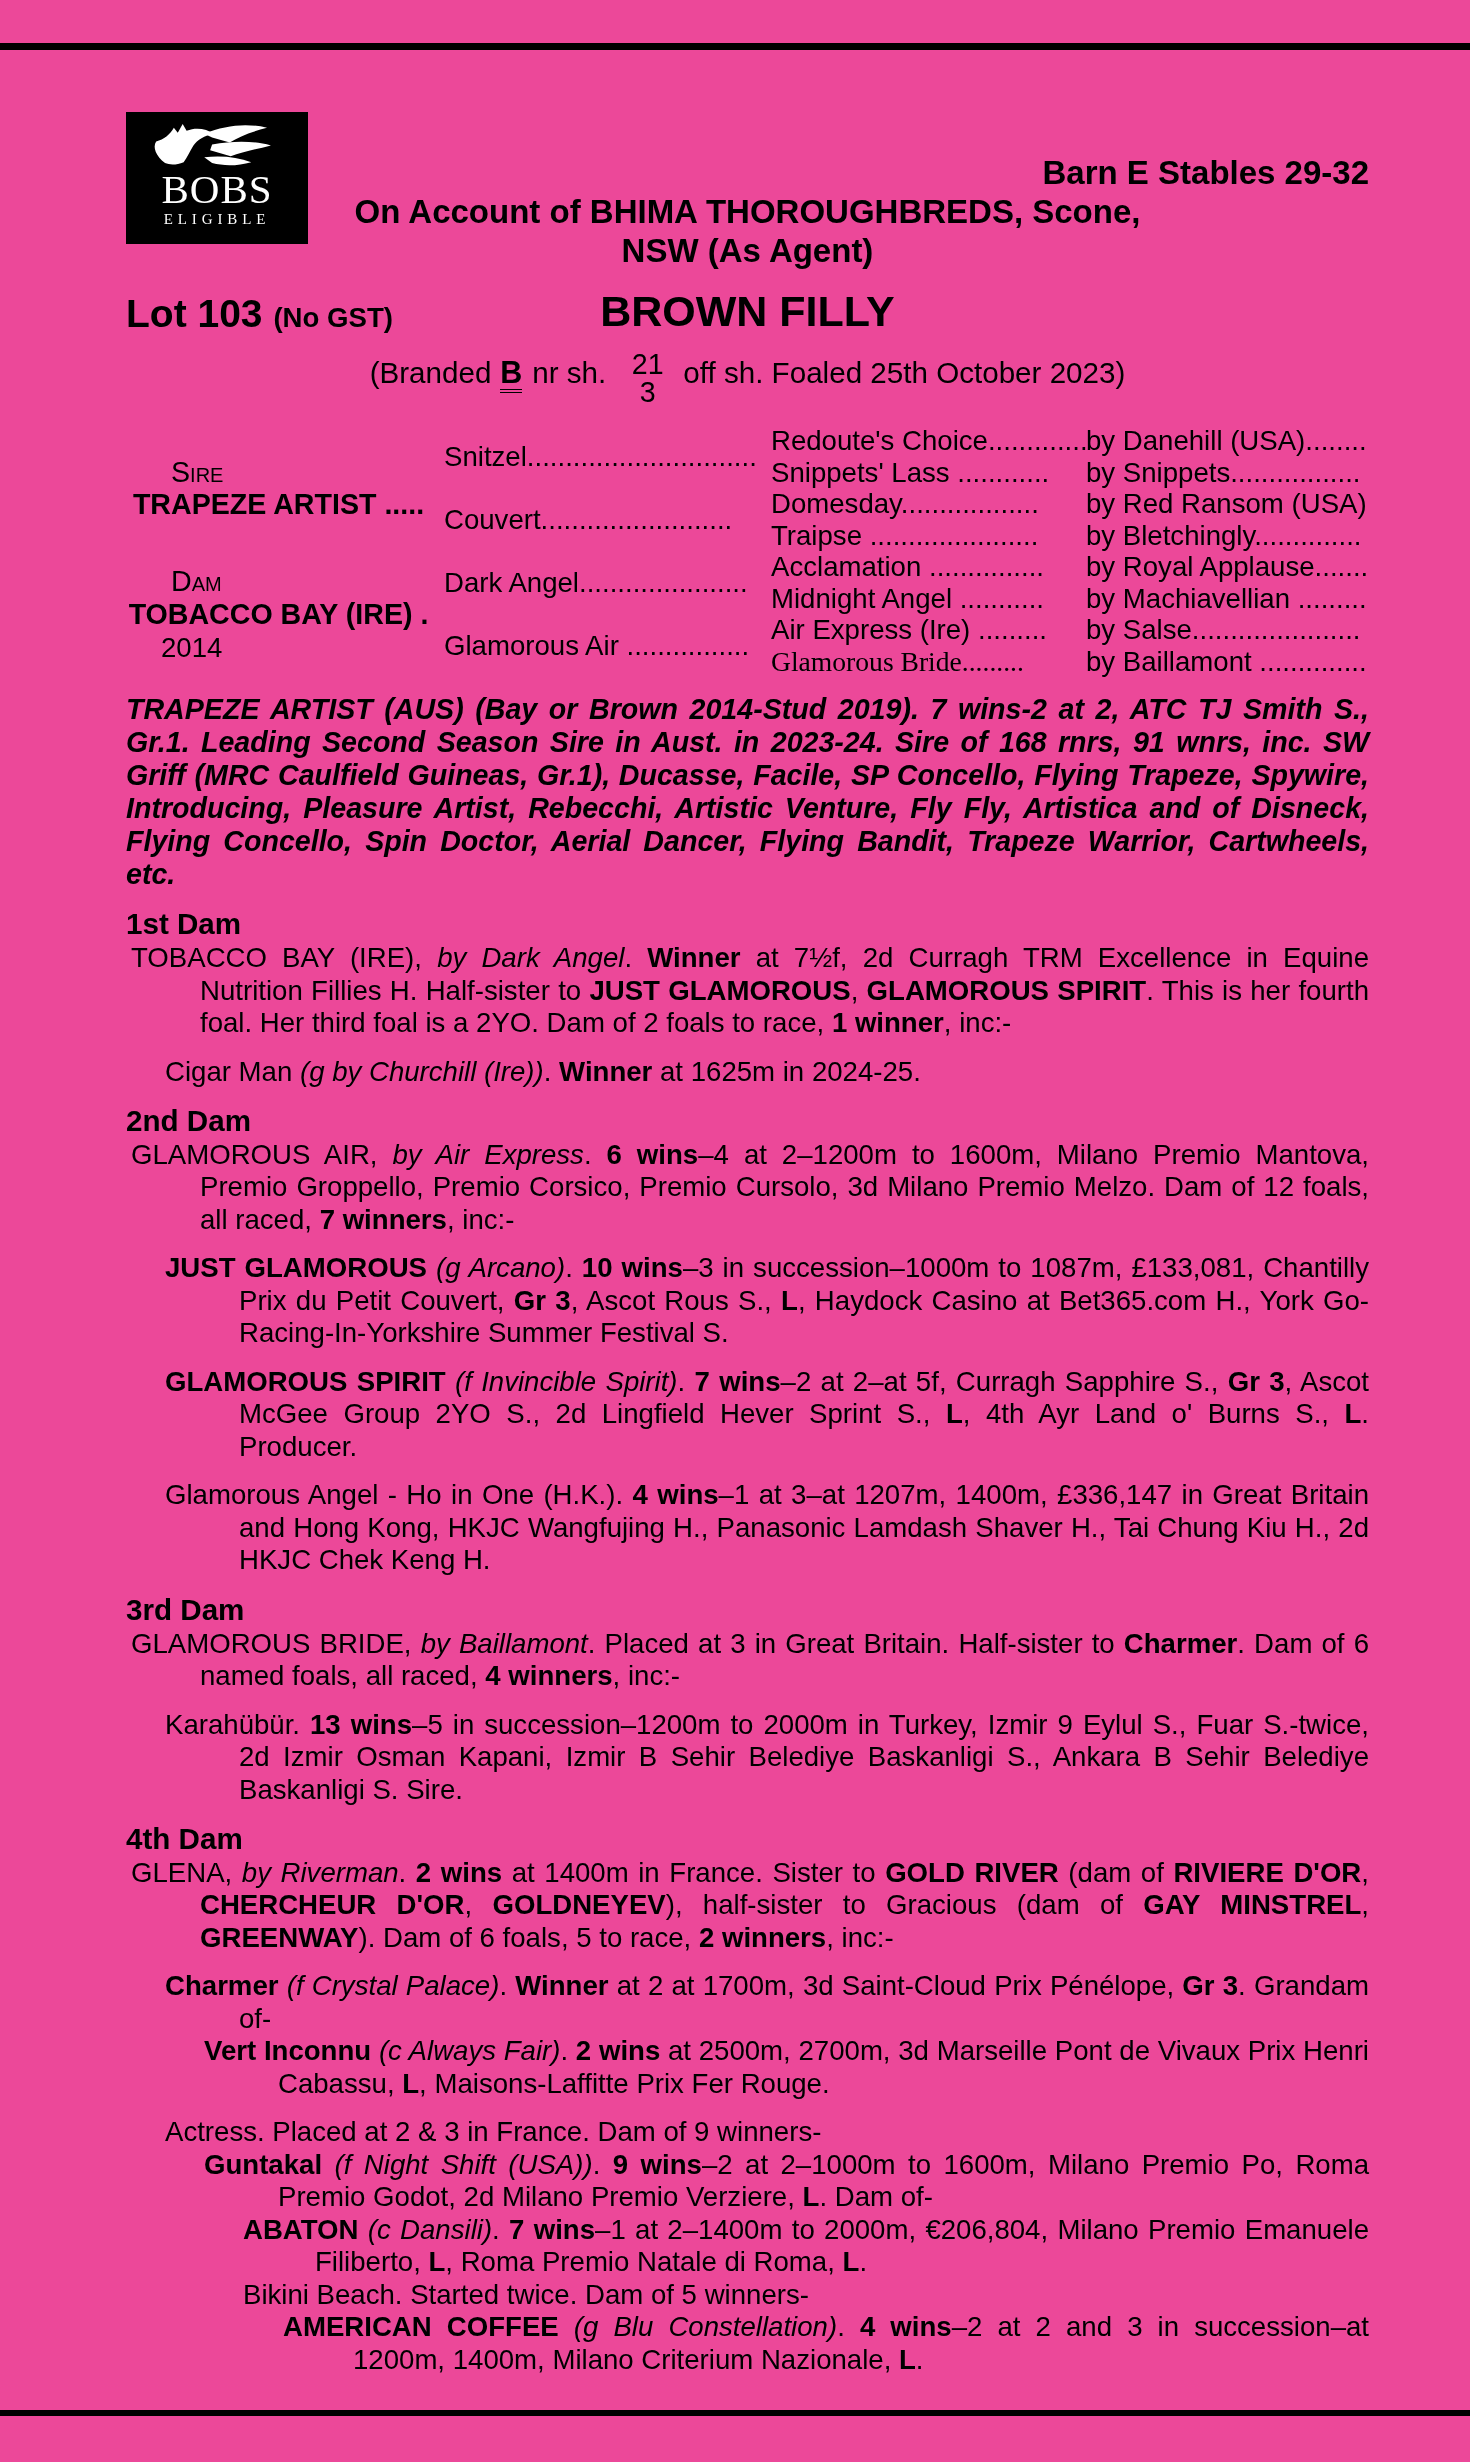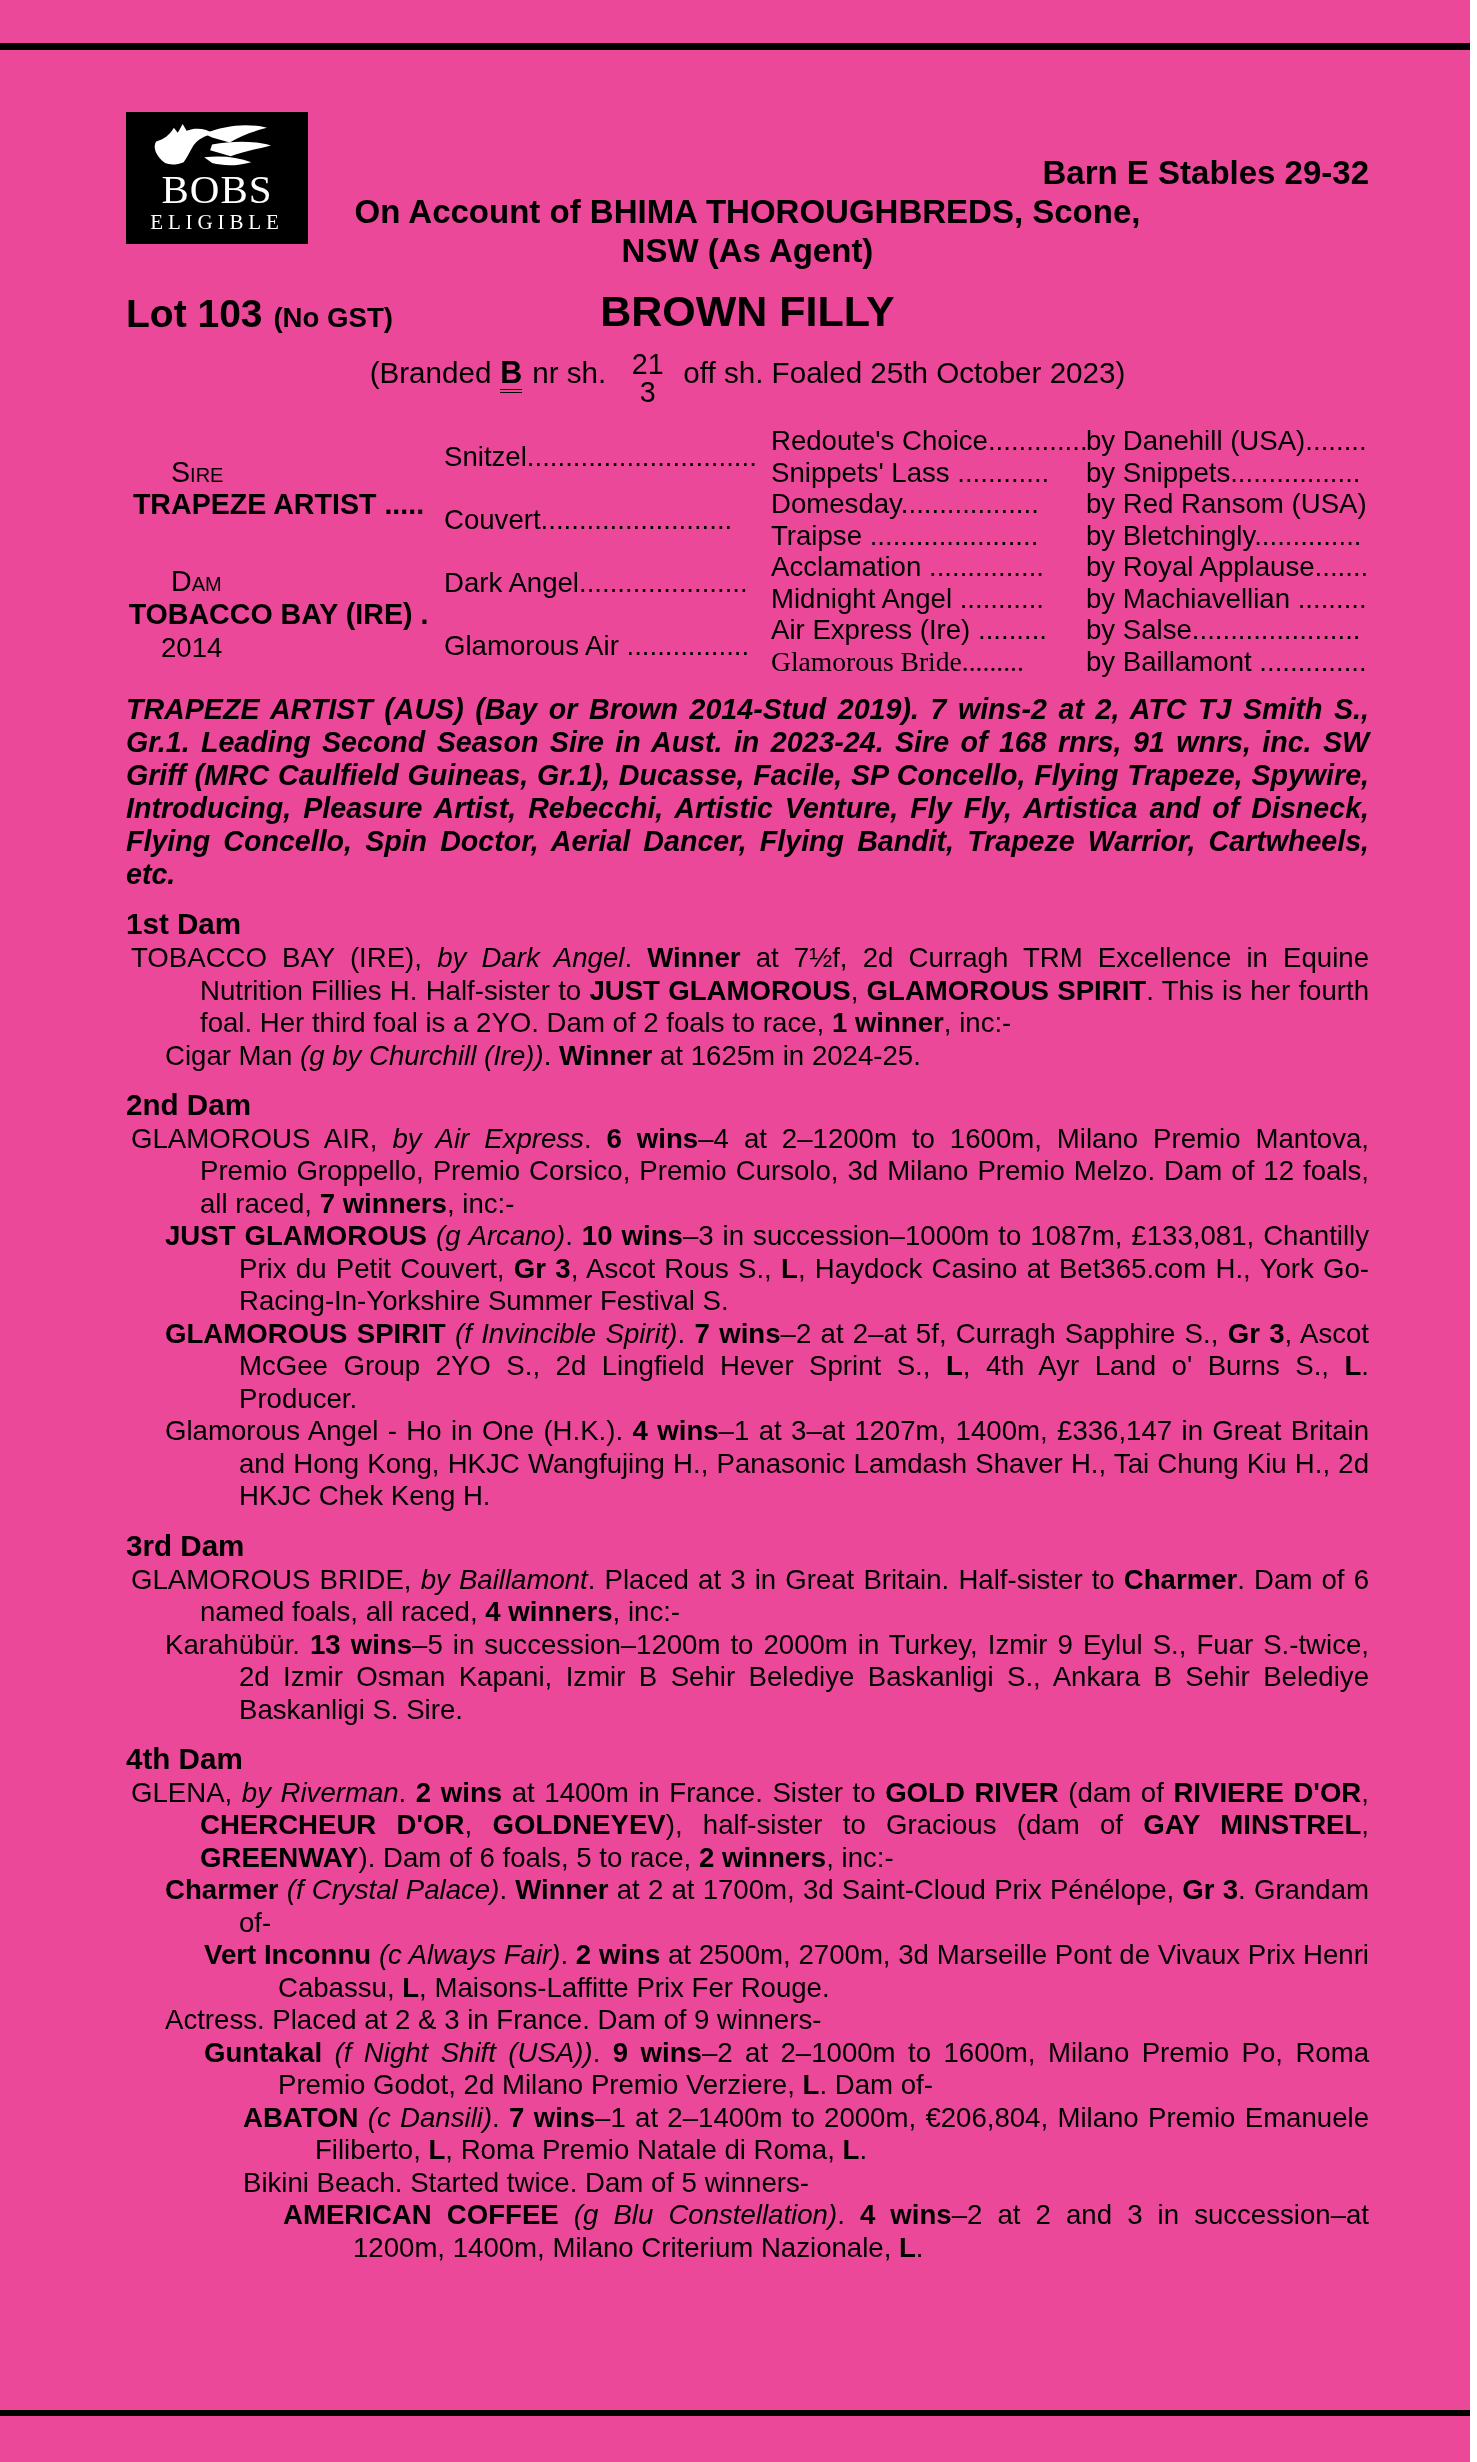--- a/index.html
+++ b/index.html
@@ -9,21 +9,21 @@
   .rule.top{top:43px;height:6.9px;}
   .rule.bottom{top:2410px;height:5.9px;}
   .content{position:absolute;left:126px;top:99px;width:1243px;}
 
   
   .header{position:relative;}
   .logo{position:absolute;left:0;top:12.8px;width:182px;height:132px;background:#000;color:#fff;
         text-align:center;display:flex;flex-direction:column;align-items:center;justify-content:flex-start;padding-top:5.9px;box-sizing:border-box;}
   .logo svg{width:148px;height:51px;display:block;}
   .logo-bobs{font-family:"Liberation Serif", serif;font-size:41px;line-height:1.0;letter-spacing:1px;}
-  .logo-elig{font-family:"Liberation Serif", serif;font-size:21px;letter-spacing:4.9px;line-height:1.2;}
+  .logo-elig{font-family:"Liberation Serif", serif;font-size:15px;letter-spacing:4.9px;line-height:1.2;}
   .barn{padding-top:54px;text-align:right;font-weight:bold;font-size:33px;line-height:39px;}
   .acct{text-align:center;font-weight:bold;font-size:33px;line-height:39px;}
   .lot-row{position:relative;margin-top:15.8px;height:51px;}
   .lot{position:absolute;left:0;top:5.9px;font-weight:bold;font-size:39px;}
   .lot .note{font-size:27.6px;}
   .big-title{text-align:center;font-weight:bold;font-size:43px;line-height:51px;}
   .branded{text-align:center;font-size:29.6px;margin-top:9.9px;height:63px;}
   .brand-letter{display:inline-block;font-weight:bold;font-size:30.5px;line-height:1;
         border-bottom:4.9px double #000;margin:0 9.9px 0 8.9px;padding-bottom:1px;}
   .frac{display:inline-flex;flex-direction:column;align-items:center;vertical-align:middle;
@@ -46,21 +46,21 @@
   
   .sire-para{margin-top:15.8px;font-weight:bold;font-style:italic;font-size:28.6px;line-height:33px;
         text-align:justify;}
 
   
   .dam-heading{font-weight:bold;font-size:29.6px;line-height:33px;margin-top:15.8px;margin-bottom:2px;}
   .para{text-align:justify;font-size:27.6px;line-height:32.5px;margin:0;}
   .para .b{font-weight:bold;}
   .para .i{font-style:italic;}
   .lvl0{padding-left:74px;text-indent:-69px;}
-  .lvl1{padding-left:113px;text-indent:-74px;}
+  .lvl1{padding-left:113px;text-indent:-74px;margin-top:16px;}
   .lvl2{padding-left:152px;text-indent:-74px;}
   .lvl3{padding-left:189px;text-indent:-72px;}
   .lvl4{padding-left:227px;text-indent:-70px;}
 </style>
 </head>
 <body>
 
 <div class="page">
   <div class="rule top"></div>
   <div class="rule bottom"></div>

